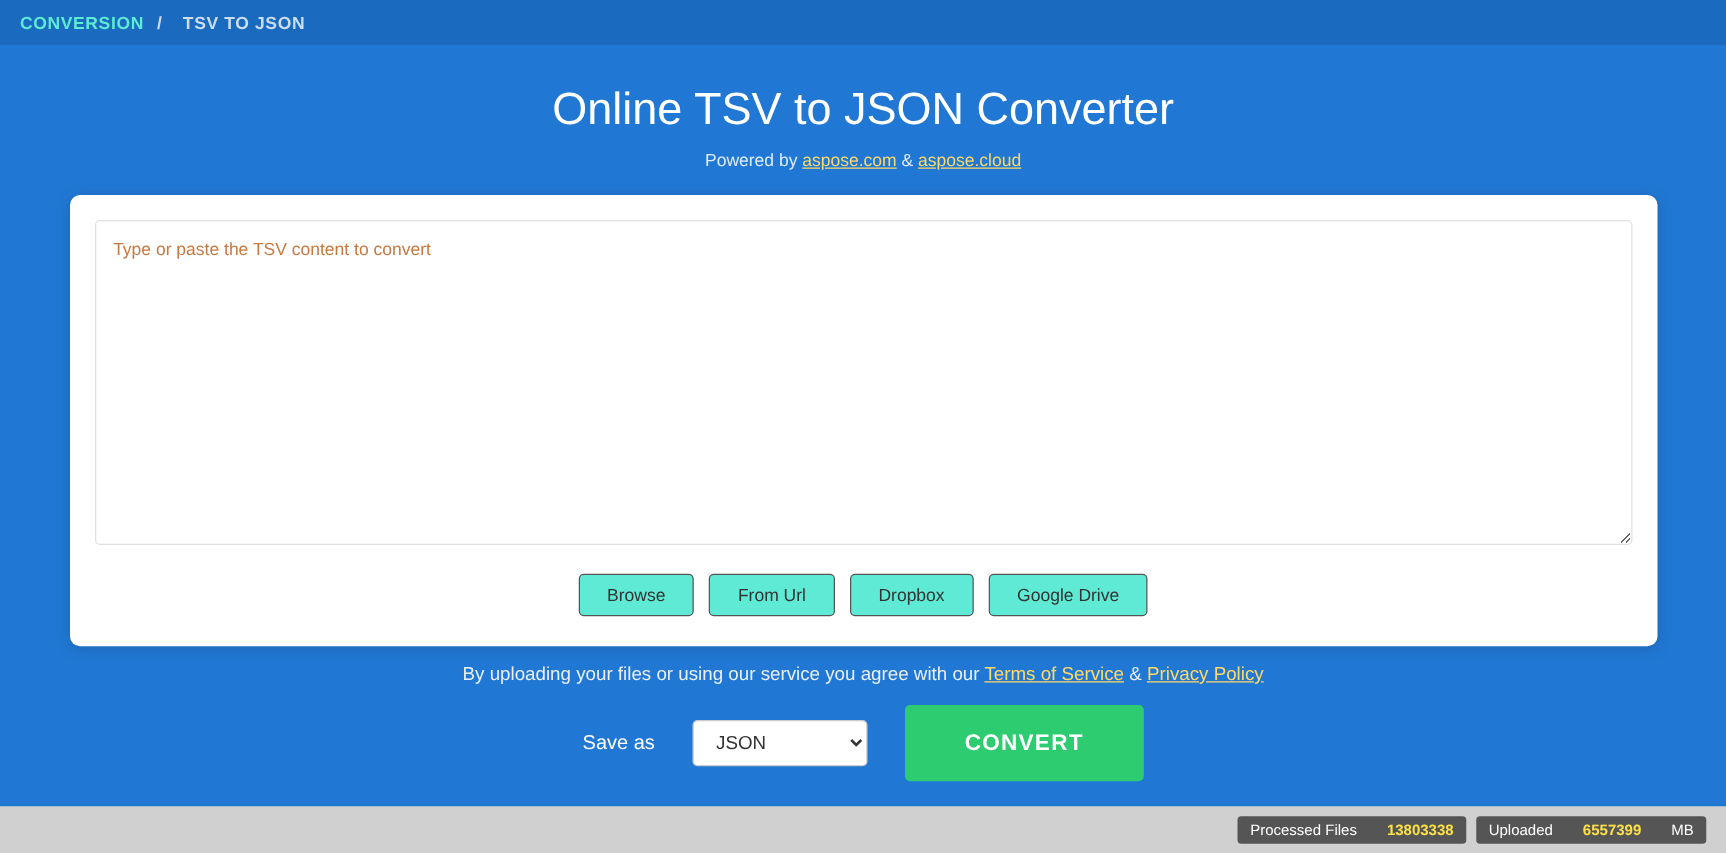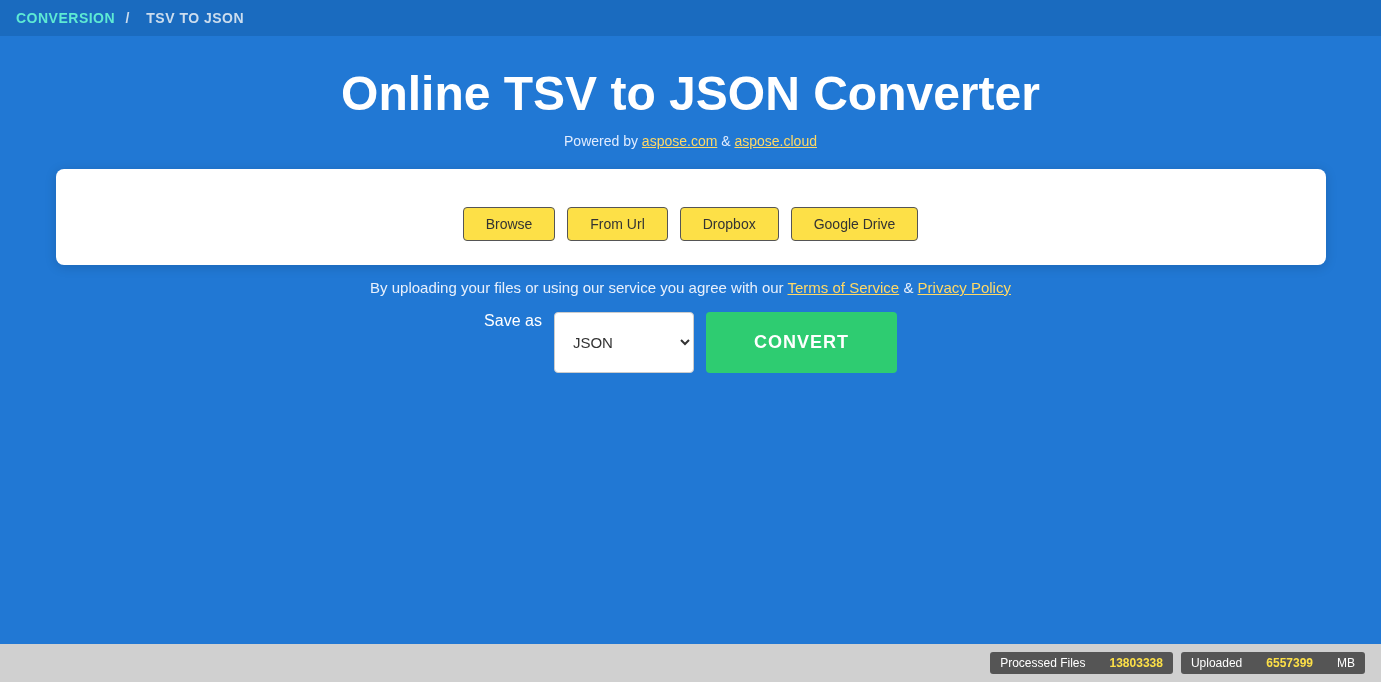--- a/index.html
+++ b/index.html
@@ -37,22 +37,22 @@
     .main-content {
       flex: 1;
       display: flex;
       flex-direction: column;
       align-items: center;
       padding: 30px 20px 20px;
     }
 
     .page-title {
       color: #fff;
-      font-size: 48px;
-      font-weight: 700;
+      font-size: 36px;
+      font-weight: 400;
       margin-bottom: 12px;
       text-align: left;
     }
 
     .subtitle {
       color: #e8f0fc;
       font-size: 15px;
       margin-bottom: 8px;
       text-align: center;
     }
@@ -99,21 +99,21 @@
     .button-row {
       display: flex;
       justify-content: center;
       gap: 12px;
       margin-top: 18px;
     }
 
     .btn-outline {
       padding: 8px 22px;
       border: 1.5px solid #555;
-      background: #fde047;
+      background: #5eead4;
       border-radius: 4px;
       font-size: 14px;
       cursor: pointer;
       color: #333;
     }
 
     
     .terms-row {
       color: #e8f0fc;
       font-size: 15px;
@@ -121,21 +121,22 @@
       text-align: center;
     }
 
     .terms-row a {
       color: #ffd966;
       text-decoration: underline;
     }
 
     .save-row {
       display: flex;
-      gap: 12px;
+      align-items: center;
+      gap: 30px;
       margin-top: 16px;
       justify-content: center;
     }
 
     .save-label {
       color: #fff;
       font-size: 16px;
     }
 
     .format-select {
@@ -201,20 +202,21 @@
 <div class="main-content">
   <h1 class="page-title">Online TSV to JSON Converter</h1>
   <p class="powered-by">
     <span>Powered by</span>
     <a href="#">aspose.com</a>
     <span> &amp; </span>
     <a href="#">aspose.cloud</a>
   </p>
 
   <div class="card">
+    <textarea class="text-area" placeholder="Type or paste the TSV content to convert" style=""></textarea>
 
     <div class="button-row">
       <button class="btn-outline">Browse</button>
       <button class="btn-outline">From Url</button>
       <button class="btn-outline">Dropbox</button>
       <button class="btn-outline">Google Drive</button>
     </div>
   </div>
 
   <p class="terms-row">

